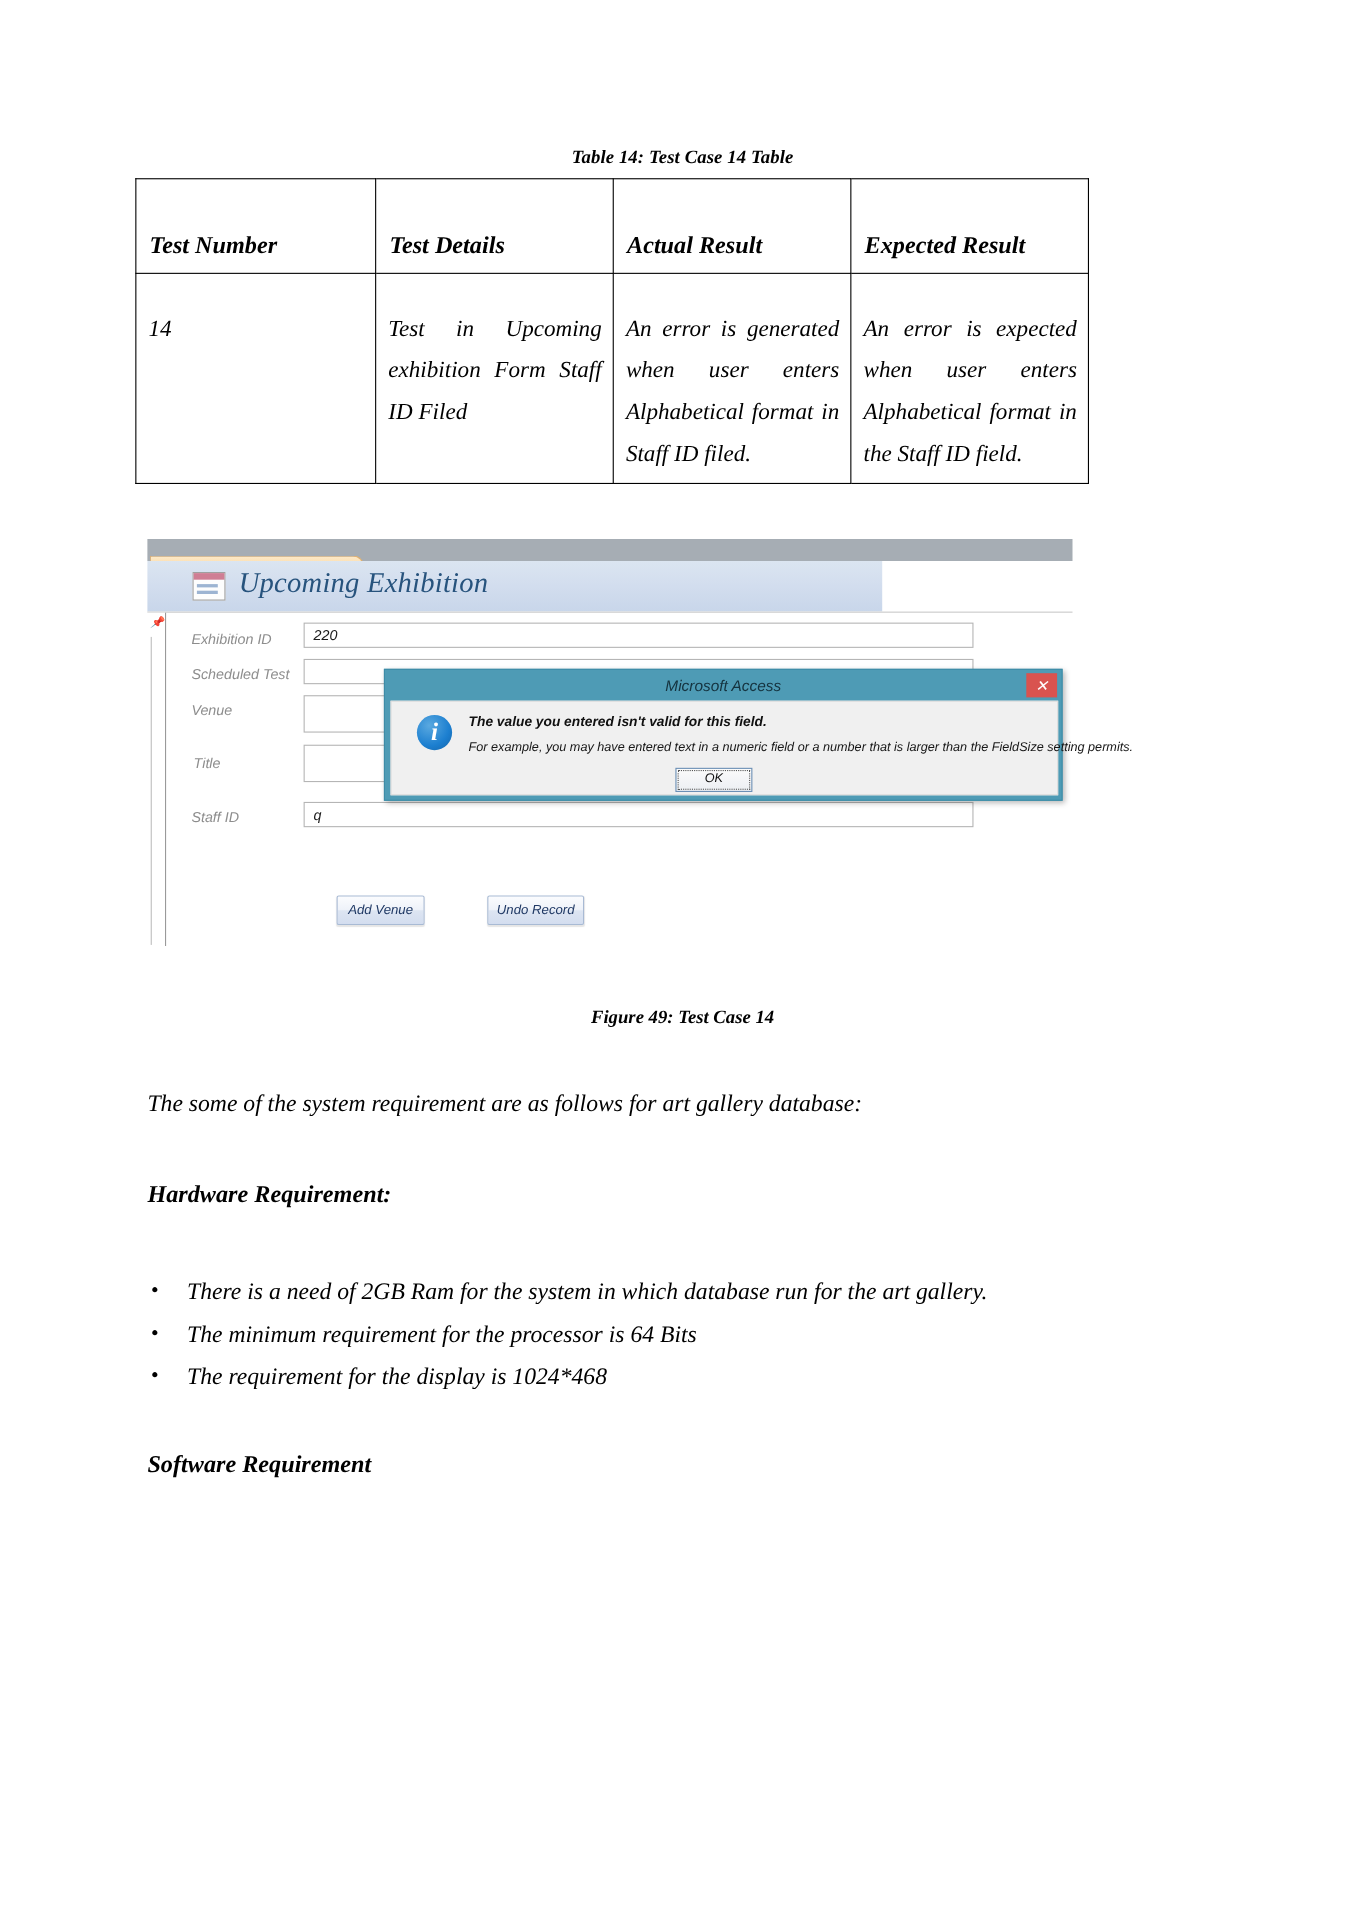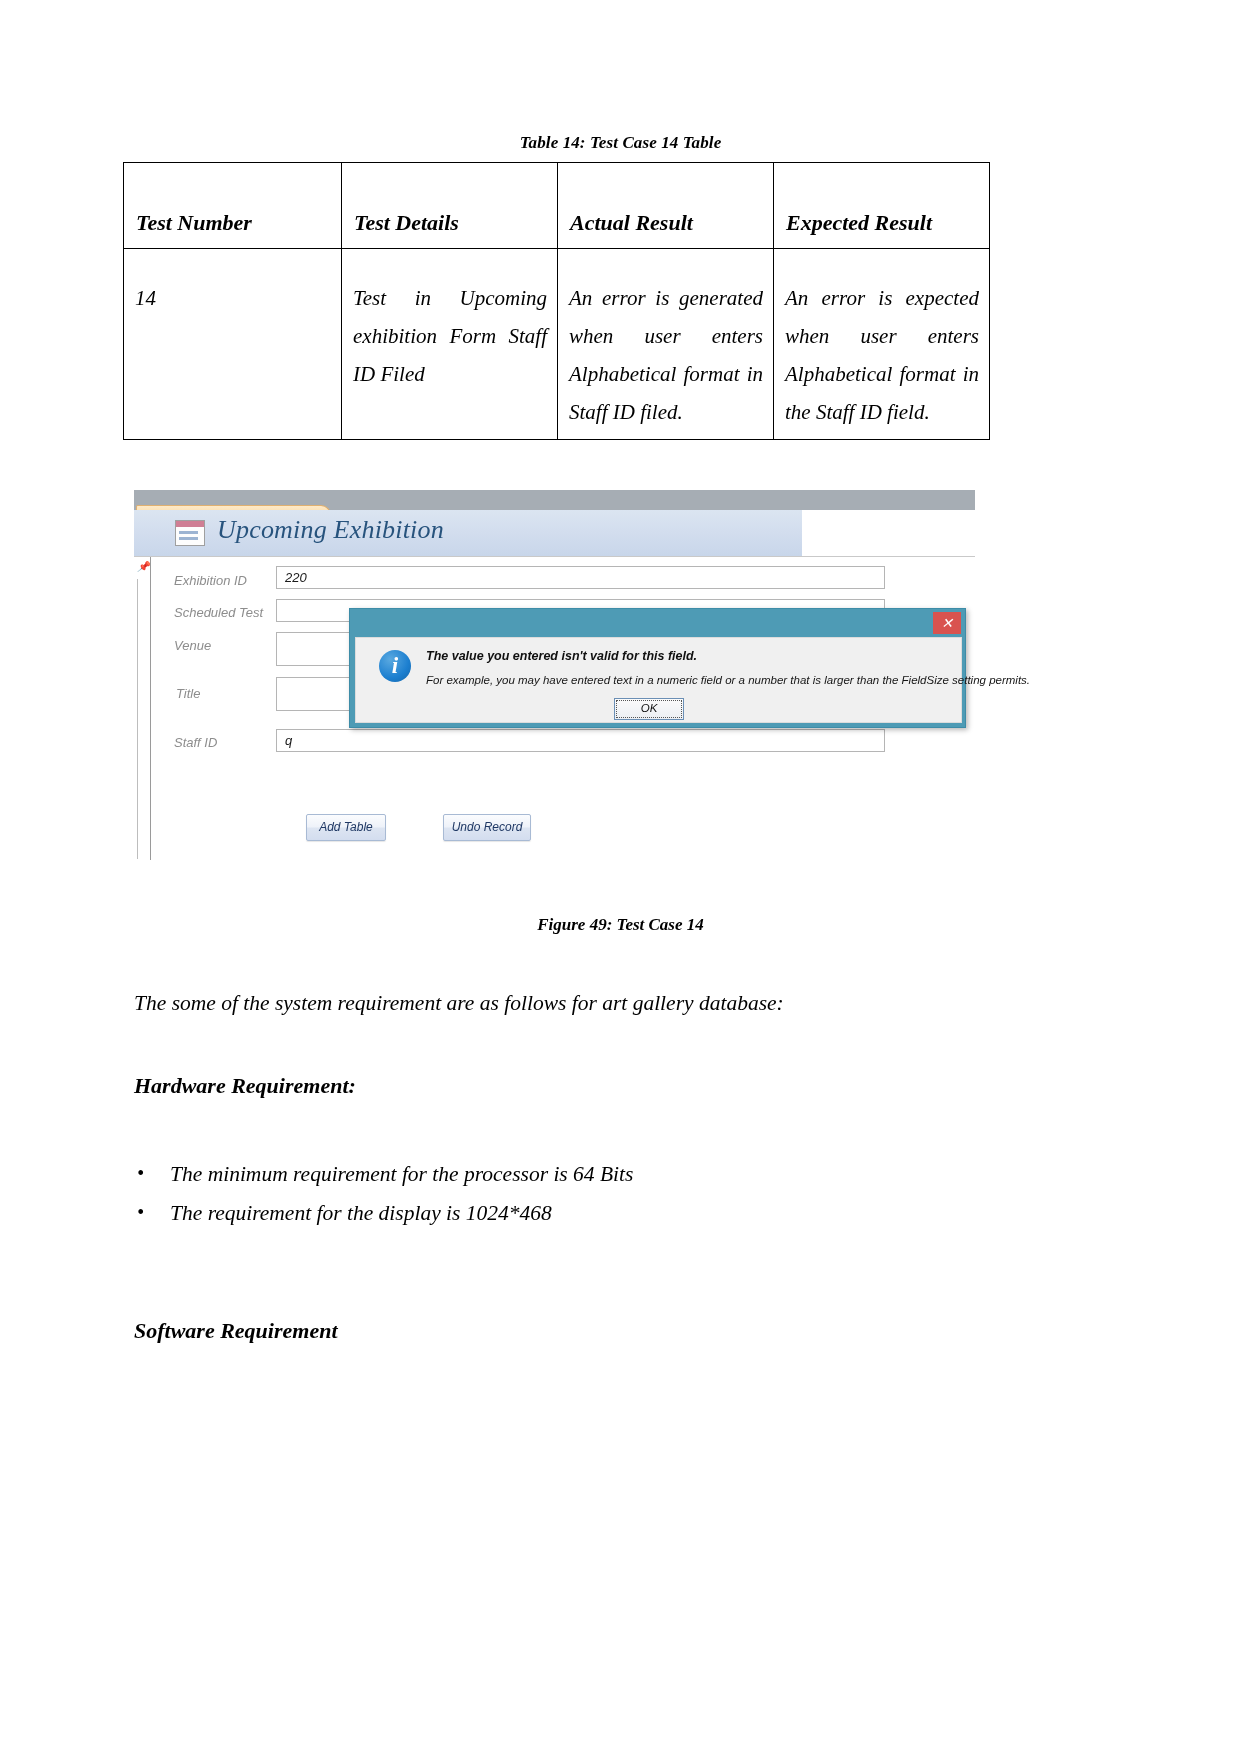--- a/index.html
+++ b/index.html
@@ -485,42 +485,44 @@
         </span>
       </div>
 
       <div class="field-row">
         <span class="field-label" style="left:40px; top:178px;">Staff ID</span>
         <span class="field-box" style="left:142px; top:172px; width:609px; height:23px;">
           <span class="field-value">q</span>
         </span>
       </div>
 
-      <div class="formbtn" style="left:172px; top:257px; width:78px;">Add Table</div>
+      <div class="formbtn" style="left:172px; top:257px; width:78px;">Add Venue</div>
       <div class="formbtn" style="left:309px; top:257px; width:86px;">Undo Record</div>
 
     </div>
   </div>
 
   <div class="dialog">
+    <div class="dialog-title">Microsoft Access</div>
     <div class="dialog-close">✕</div>
     <div class="dialog-body">
       <div class="dlg-info-icon">i</div>
       <div class="dlg-main">The value you entered isn't valid for this field.</div>
       <div class="dlg-sub">For example, you may have entered text in a numeric field or a number that is larger than the FieldSize setting permits.</div>
       <div class="dlg-ok">OK</div>
     </div>
   </div>
 
   <div class="fig-caption">Figure 49: Test Case 14</div>
 
   <div class="para" style="top:991px;">The some of the system requirement are as follows for art gallery database:</div>
 
   <div class="heading" style="top:1073px;">Hardware Requirement:</div>
 
   <div class="bullet-list">
+    <div class="bullet-item">There is a need of 2GB Ram for the system in which database run for the art gallery.</div>
     <div class="bullet-item">The minimum requirement for the processor is 64 Bits</div>
     <div class="bullet-item">The requirement for the display is 1024*468</div>
   </div>
 
   <div class="heading" style="top:1318px;">Software Requirement</div>
 
 </div>
 
 </body></html>

